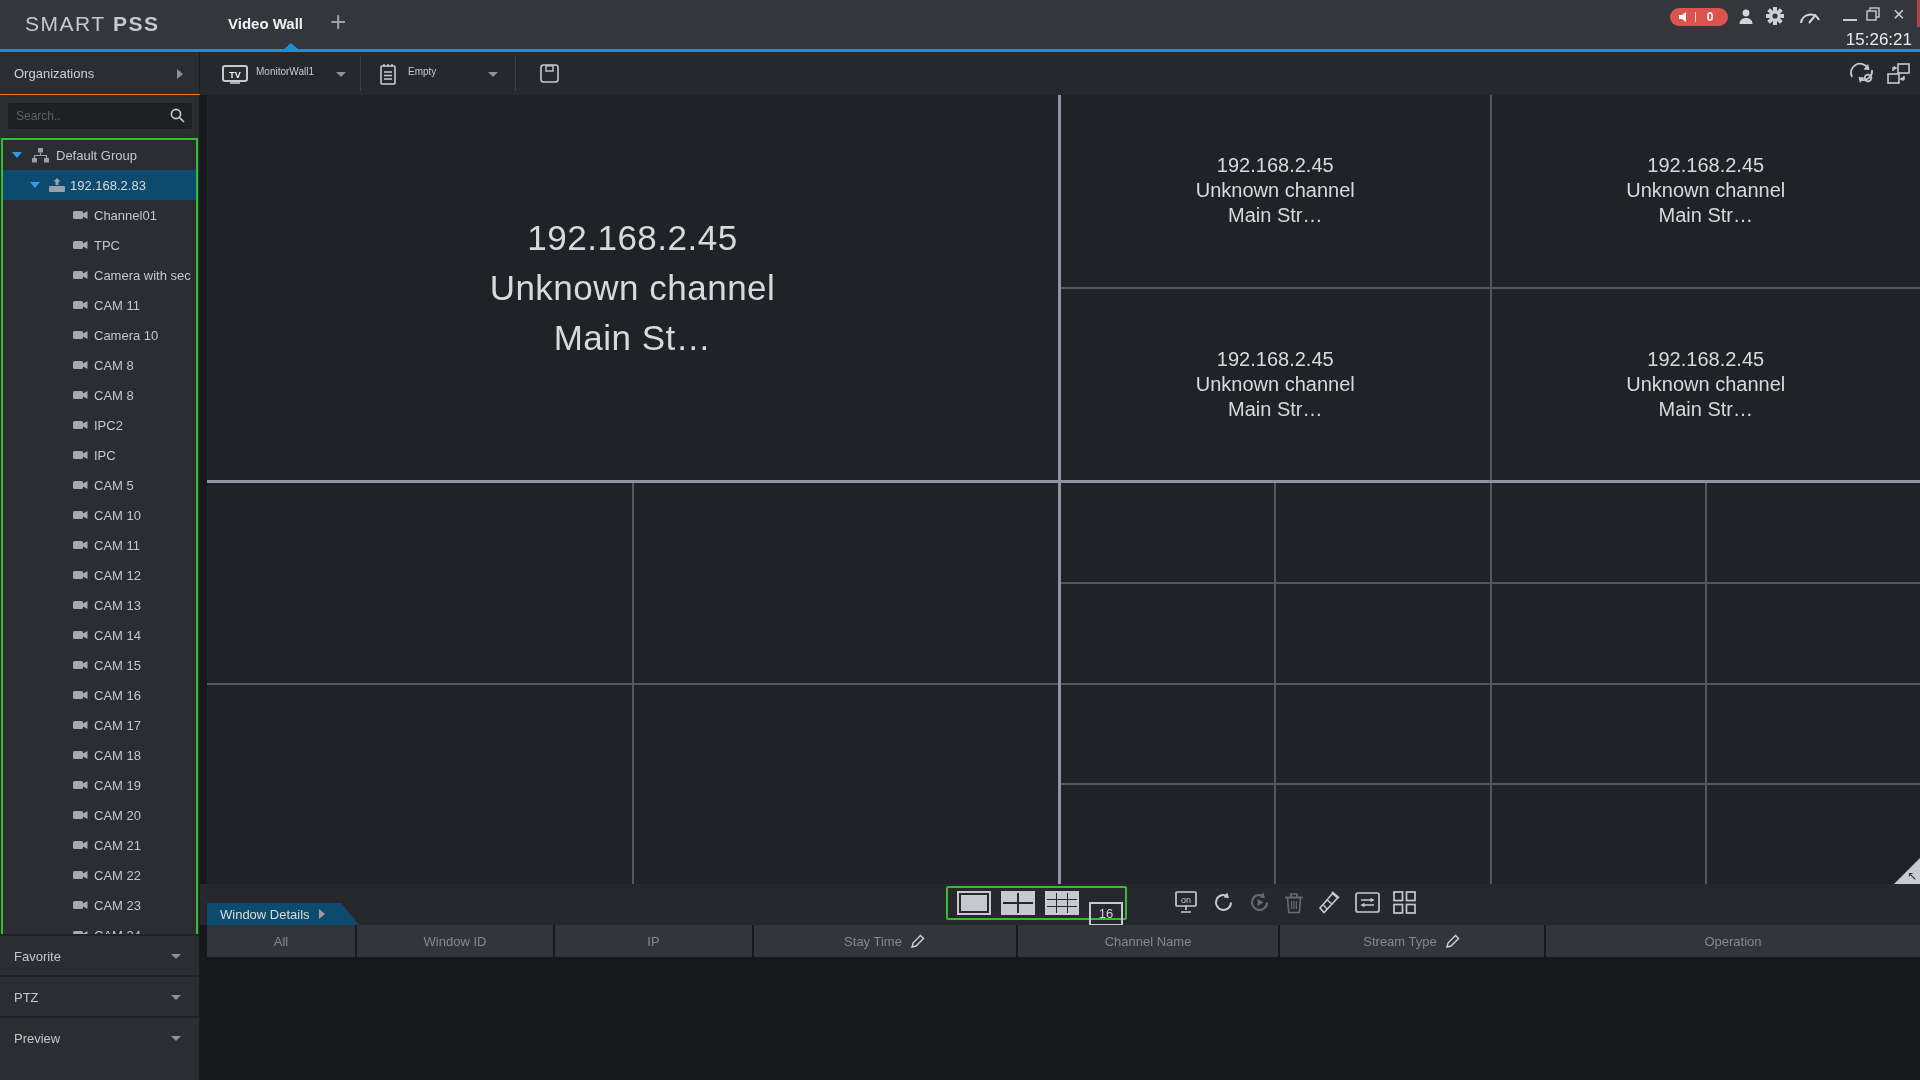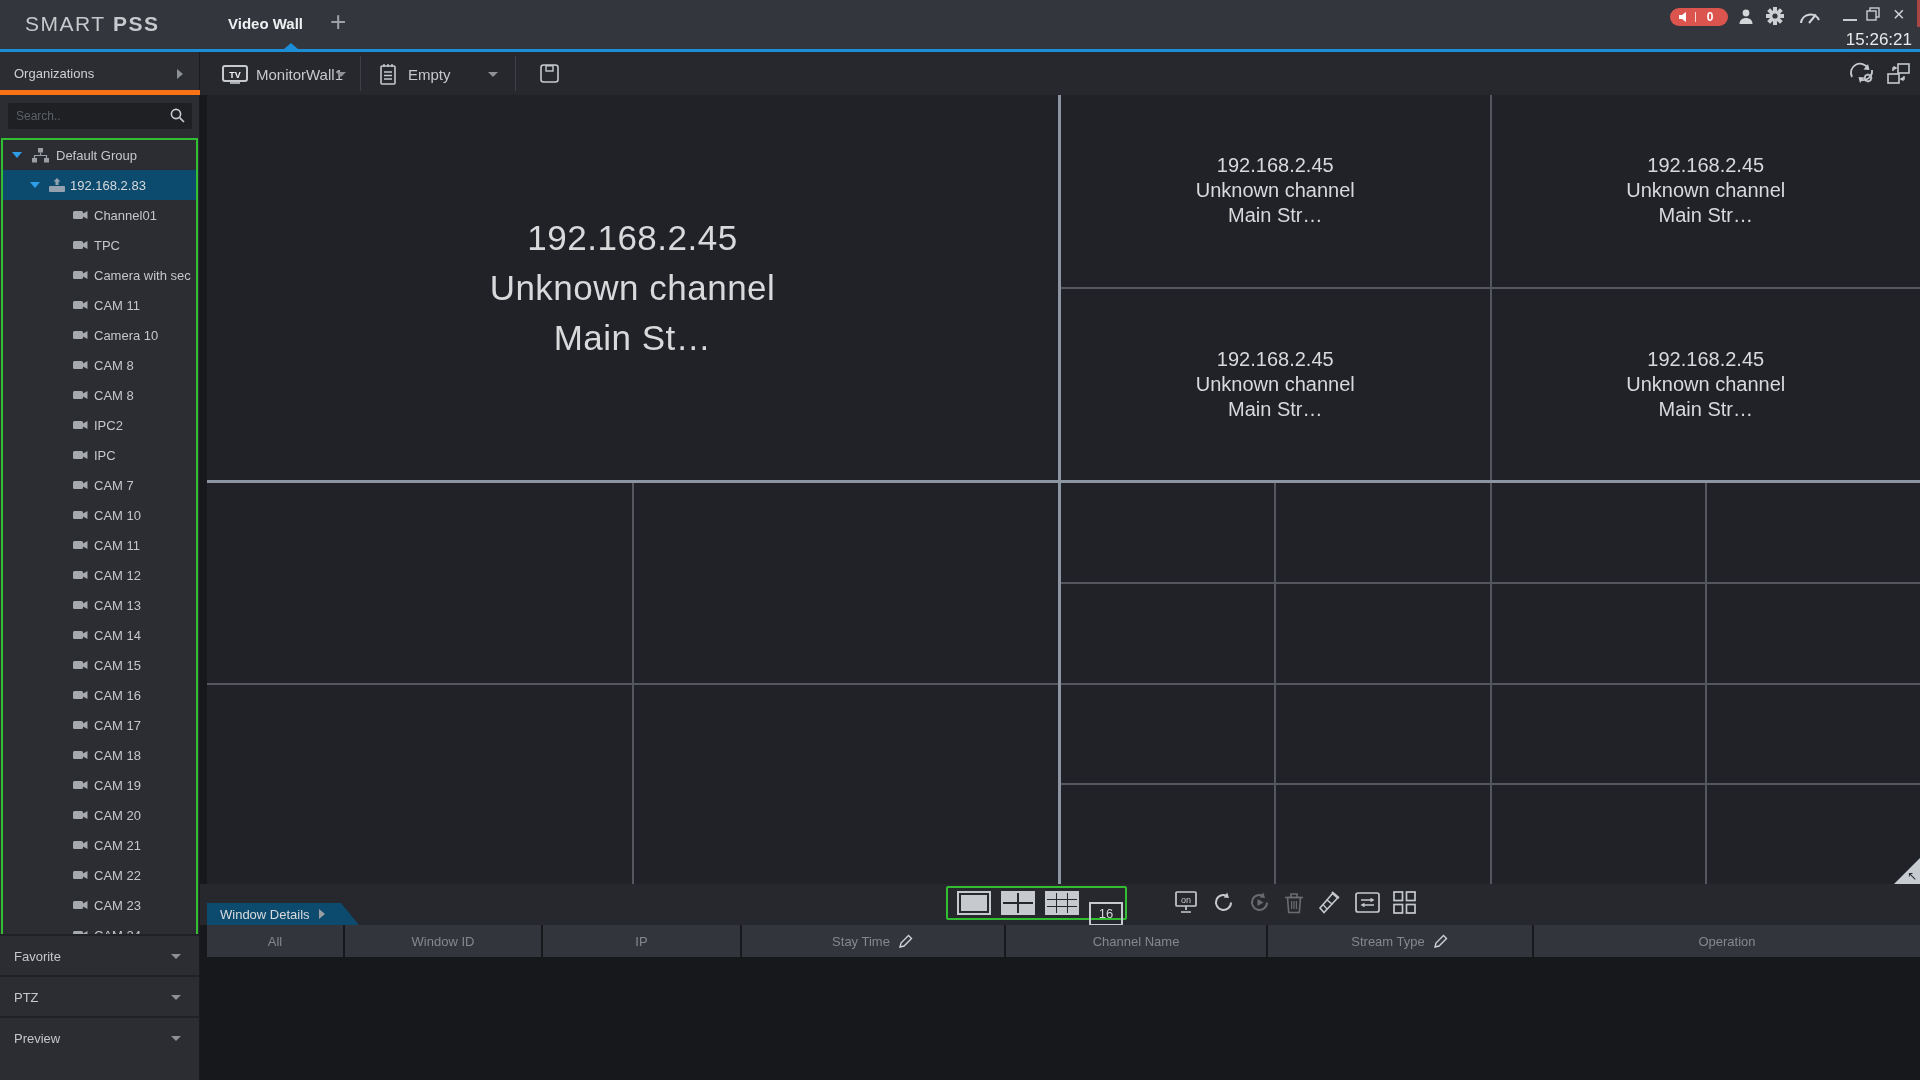--- a/index.html
+++ b/index.html
@@ -22,27 +22,27 @@
   .close-btn { position:absolute; left:1893px; top:3px; font-size:20px; color:#cfd1d4; }
   .red-edge { position:absolute; left:1917px; top:0; width:3px; height:27px; background:#a94643; }
   .clock { position:absolute; right:8px; top:30px; font-size:17px; color:#e9eaec;margin-left:24px; }
 
   .accent-line { position:absolute; left:0; top:49px; width:1920px; height:3px; background:#1b8ed6; }
   .tab-notch { position:absolute; left:284px; top:43px; width:0; height:0;
                border-left:7px solid transparent; border-right:7px solid transparent; border-bottom:6px solid #1b8ed6; }
 
   
   .toolbar { position:absolute; left:200px; top:52px; width:1720px; height:43px; background:#26282d; }
-  .toolbar .lbl { position:absolute; top:14px; font-size:15px; color:#c6c8cb; }
+  .toolbar .lbl { position:absolute; top:14px; font-size:10px; color:#c6c8cb; }
   .caret-down { width:0; height:0; border-left:5px solid transparent; border-right:5px solid transparent; border-top:5px solid #8d9095; position:absolute; }
   .tb-sep { position:absolute; top:4px; width:1px; height:35px; background:#3c3f45; }
 
   
   .sidebar { position:absolute; left:0; top:52px; width:200px; height:1028px; background:#2b2d33; border-right:1px solid #1a1c20; }
-  .org-header { position:absolute; left:0; top:0; width:200px; height:43px; border-bottom:5px solid #f97316; }
+  .org-header { position:absolute; left:0; top:0; width:200px; height:43px; border-bottom:1px solid #f97316; }
   .org-header .lbl { position:absolute; left:14px; top:14px; font-size:13px; color:#ced0d3; }
   .arrow-right { width:0; height:0; border-top:5px solid transparent; border-bottom:5px solid transparent; border-left:6px solid #8d9095; position:absolute; }
   .search-box { position:absolute; left:8px; top:51px; width:184px; height:26px; background:#1e2024; border-radius:2px; }
   .search-box input { position:absolute; left:8px; top:0; width:150px; height:26px; background:transparent; border:none; outline:none; color:#9b9ea3; font-size:12px; font-family:inherit; }
   .search-box input::placeholder { color:#5d6167; }
   .search-box .mag { position:absolute; right:7px; top:5px; }
 
   .tree-panel { position:absolute; left:1px; top:86px; width:197px; height:812px; border:2px solid #32bd32; background:#2b2d33; overflow:hidden; }
   .tree-row { height:30px; display:flex; align-items:center; font-size:13px; color:#c5c7ca; white-space:nowrap; overflow:hidden; }
   .caret-blue { width:0; height:0; border-left:5px solid transparent; border-right:5px solid transparent; border-top:6px solid #2f9ee8; flex:0 0 auto; }
@@ -326,21 +326,21 @@
             </span>
             <span class="tree-lbl">IPC</span>
           </div>
           <div class="tree-row tree-channel">
             <span class="cam-ic">
               <svg width="15" height="10" viewBox="0 0 15 10">
                 <rect x="0" y="1" width="10" height="8" rx="1.5" fill="#a6a9ae"></rect>
                 <path d="M10 3.4L14.5 1v8L10 6.6z" fill="#a6a9ae"></path>
               </svg>
             </span>
-            <span class="tree-lbl">CAM 7</span>
+            <span class="tree-lbl">CAM 5</span>
           </div>
           <div class="tree-row tree-channel">
             <span class="cam-ic">
               <svg width="15" height="10" viewBox="0 0 15 10">
                 <rect x="0" y="1" width="10" height="8" rx="1.5" fill="#a6a9ae"></rect>
                 <path d="M10 3.4L14.5 1v8L10 6.6z" fill="#a6a9ae"></path>
               </svg>
             </span>
             <span class="tree-lbl">CAM 10</span>
           </div>
@@ -639,21 +639,21 @@
               <rect x="13.5" y="1" width="8.5" height="8.5"></rect>
               <rect x="1" y="13.5" width="8.5" height="8.5"></rect>
               <rect x="13.5" y="13.5" width="8.5" height="8.5"></rect>
             </g>
           </svg>
       </span>
     </div>
   </div>
 
   <div class="wd-header" id="wd-header">
-      <div class="th-cell" style="width: 136px;">
+      <div class="th-cell" style="width: 148px;">
         <span>All</span>
       </div>
       <div class="th-cell" style="width: 196px;">
         <span>Window ID</span>
       </div>
       <div class="th-cell" style="width: 197px;">
         <span>IP</span>
       </div>
       <div class="th-cell" style="width: 262px;">
         <span>Stay Time</span>

